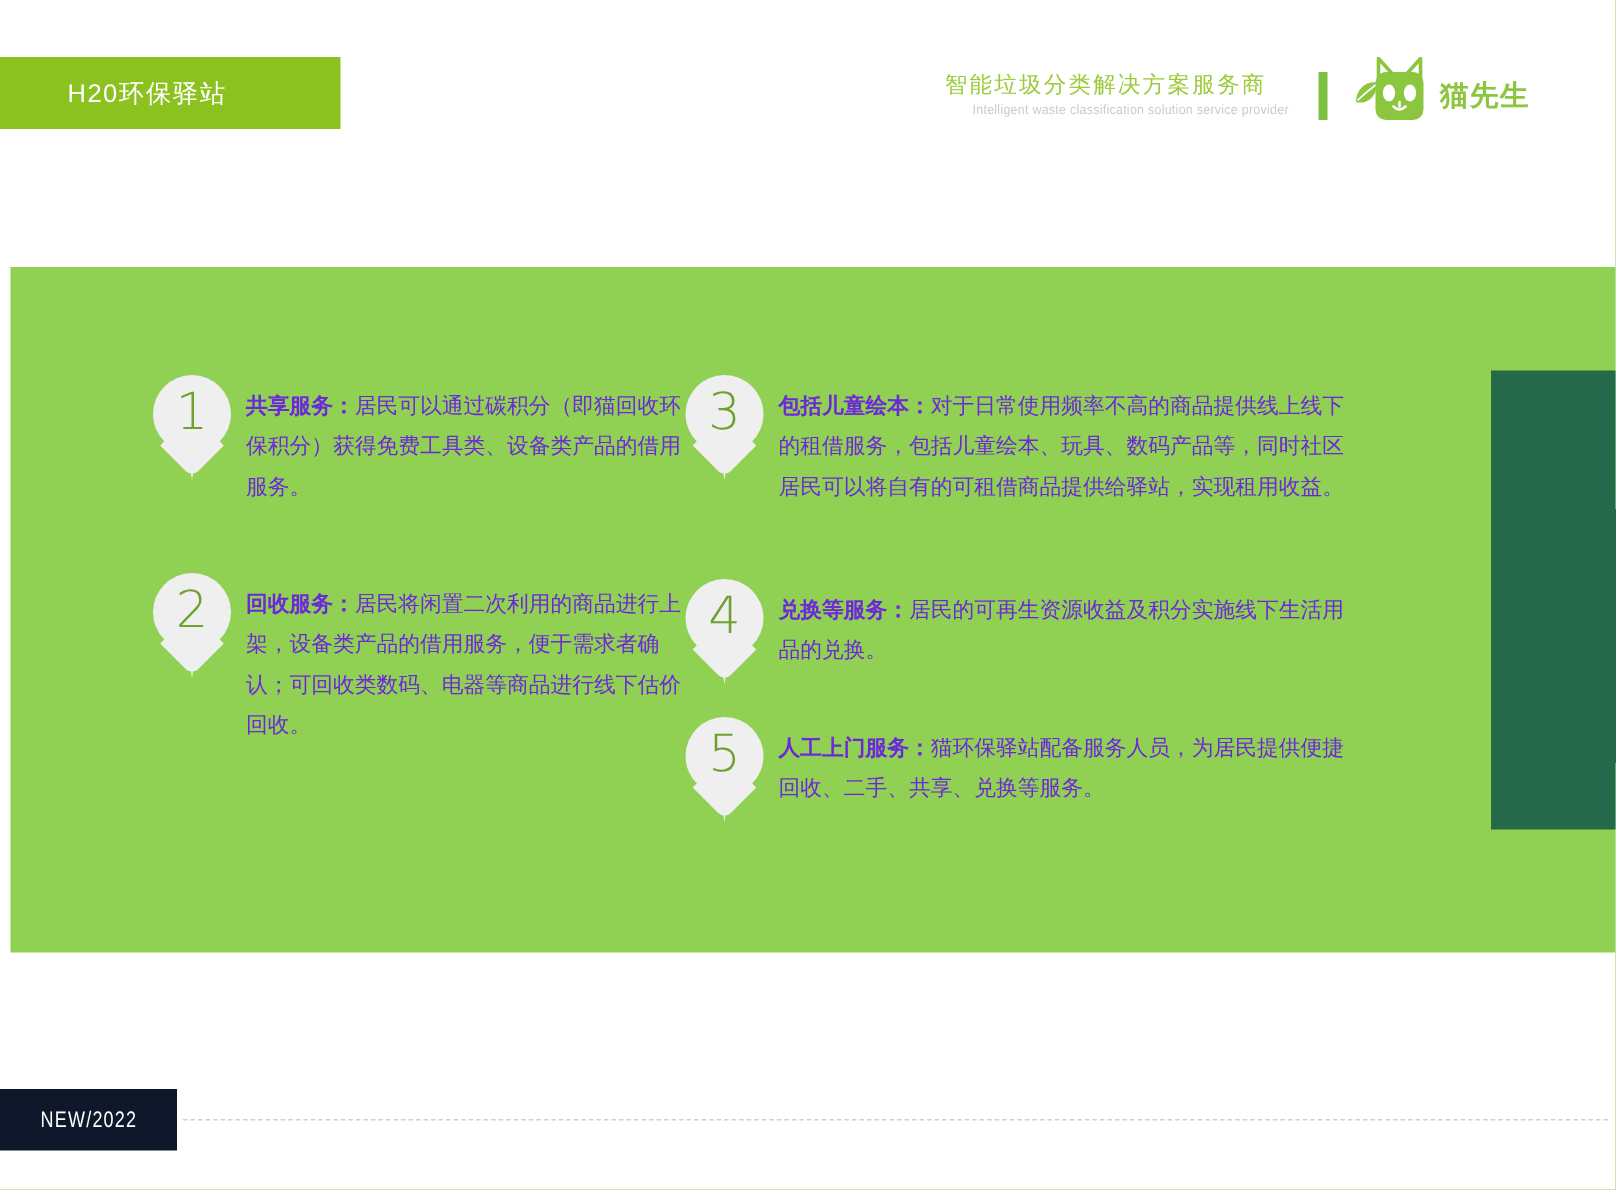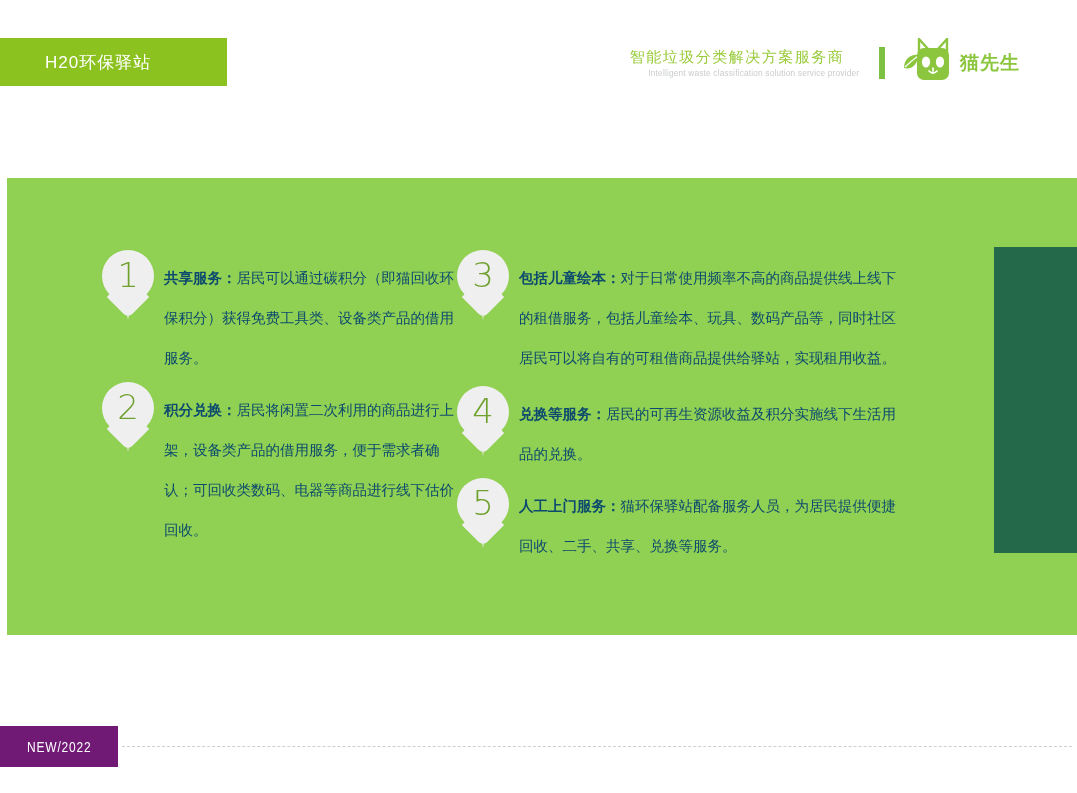--- a/index.html
+++ b/index.html
@@ -87,31 +87,31 @@
   }
   .pin-num{
     position:absolute;left:0;top:0;width:52px;height:50px;
     display:flex;align-items:center;justify-content:center;
     color:#6FA12E;font-size:34px;font-weight:300;
     font-family:"DejaVu Sans",sans-serif;
     z-index:3;
   }
 
   .txt{
-    color:#0c4a6e;font-size:14.5px;line-height:40px;
+    color:#6d28d9;font-size:14.5px;line-height:27px;
     font-family:"Liberation Sans","DejaVu Sans",sans-serif;
     padding-top:8px;
   }
   .txt b{font-weight:bold;}
 
   
   #footer{position:absolute;left:0;top:726px;width:1077px;height:45px;}
   #footer-box{
     position:absolute;left:0;top:0;width:118px;height:41px;
-    background:#701a75;display:flex;align-items:center;justify-content:center;
+    background:#0f172a;display:flex;align-items:center;justify-content:center;
   }
   #footer-label{
     color:#ffffff;font-size:15px;letter-spacing:1px;
     font-family:"Liberation Sans Narrow","Liberation Sans",sans-serif;
     transform:scaleX(0.8);
   }
   #footer-line{
     position:absolute;left:122px;top:20px;width:950px;height:0;
     border-top:1px dashed #CFCFCF;
   }
@@ -178,21 +178,21 @@
       </div>
 
       <div class="item" style="top:204px;">
         <div class="pin">
           <div class="pin-body"></div>
           <div class="pin-tail"></div>
           <div class="pin-tail2"></div>
           <div class="pin-num">2</div>
         </div>
         <div class="txt">
-          <b>积分兑换：</b><span>居民将闲置二次利用的商品进行上架，设备类产品的借用服务，便于需求者确认；可回收类数码、电器等商品进行线下估价回收。</span>
+          <b>回收服务：</b><span>居民将闲置二次利用的商品进行上架，设备类产品的借用服务，便于需求者确认；可回收类数码、电器等商品进行线下估价回收。</span>
         </div>
       </div>
 
     </div>
 
     <div class="col" id="col-right">
 
       <div class="item" style="top:72px;">
         <div class="pin">
           <div class="pin-body"></div>

